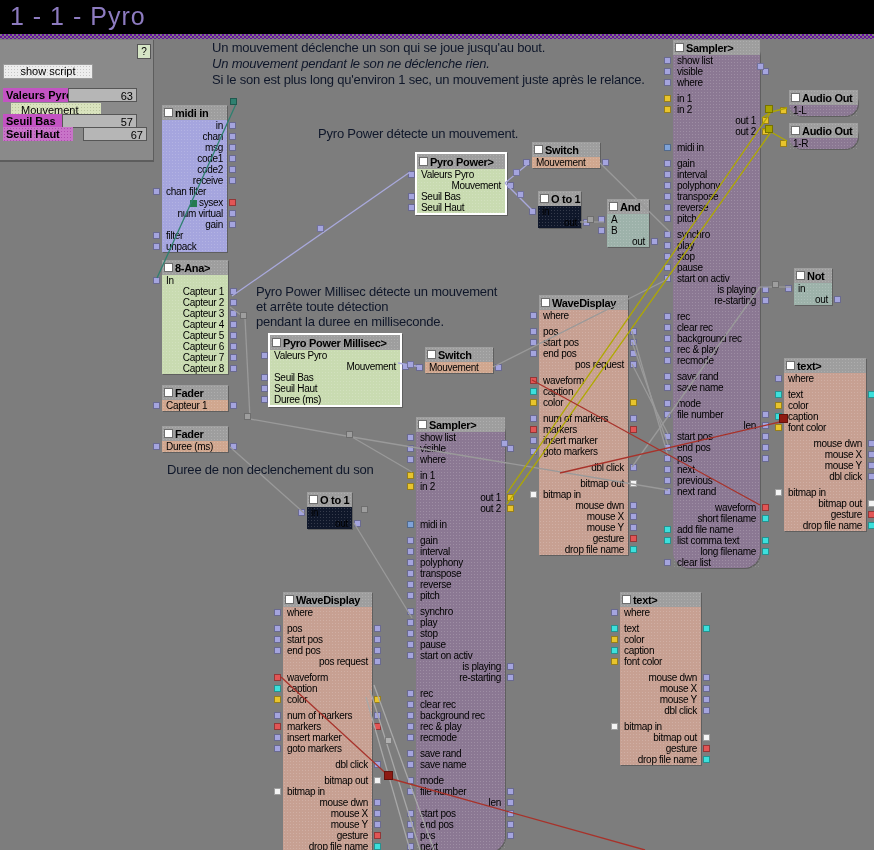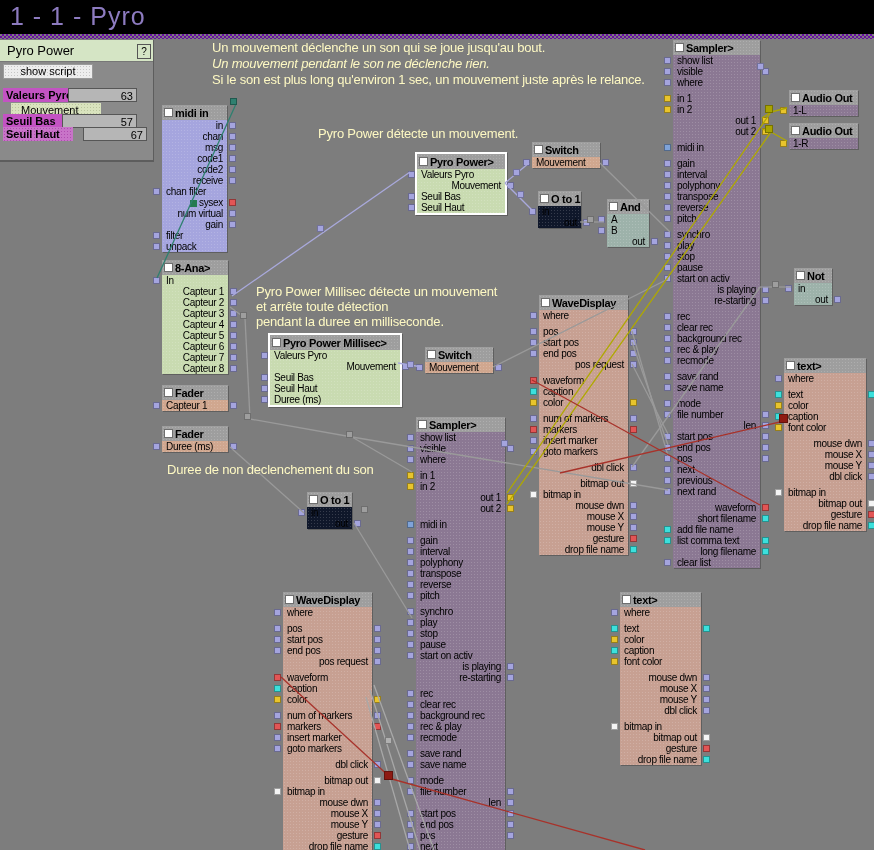--- a/index.html
+++ b/index.html
@@ -46,41 +46,40 @@
   .gaprow{height:5px;}
   .conn{position:absolute;width:7px;height:7px;top:2px;border:1px solid rgba(0,0,0,.35);box-sizing:border-box;z-index:3;}
   .conn.L{left:-9px;}
   .conn.R{right:-9px;}
   .presq{display:inline-block;width:7px;height:7px;margin-right:2px;vertical-align:-1px;}
   .b-blue{background:#a5a5de;}
   .b-sage{background:#c9dbb1;}
   .b-tan{background:#d0a78f;}
   .b-teal{background:#0f172a;}
   .b-gt{background:#9db2aa;}
-  .b-mauve{background:#8b7893;}
+  .b-mauve{background:#8b7893;border-radius:16px;}
   .b-pink{background:#c7a092;}
   .module .rows, .module .mheader{
     background-image:radial-gradient(rgba(255,255,255,.16) 1px,transparent 1px);background-size:3px 3px;}
   
   #wires{position:absolute;left:0;top:0;z-index:2;pointer-events:none;}
   .junction{position:absolute;z-index:3;border:1px solid rgba(0,0,0,.3);box-sizing:border-box;}
-  .note{position:absolute;z-index:4;font-size:13px;color:#fef9c3;white-space:nowrap;letter-spacing:-0.2px;}
+  .note{position:absolute;z-index:4;font-size:13px;color:#0f172a;white-space:nowrap;letter-spacing:-0.2px;}
 </style>
 </head>
 <body>
 
 <div id="canvas">
 
   <div id="titlebar">
     <div class="t">1 - 1 - Pyro</div>
   </div>
   <div id="titledither"></div>
 
   <div id="panel">
-    <div class="phead">Pyro Power</div>
     <div class="phelp">?</div>
     <div class="pbtn">show script</div>
 
     <div class="prow" style="left:3px;top:48px;width:134px;">
       <span class="plabel mag" style="width:65px;">Valeurs Pyro</span>
       <span class="pvalue" style="left:65px;width:69px;">63</span>
     </div>
     <div class="prow chip" style="left:11px;top:63px;width:80px;">
       <span>Mouvement</span>
     </div>

